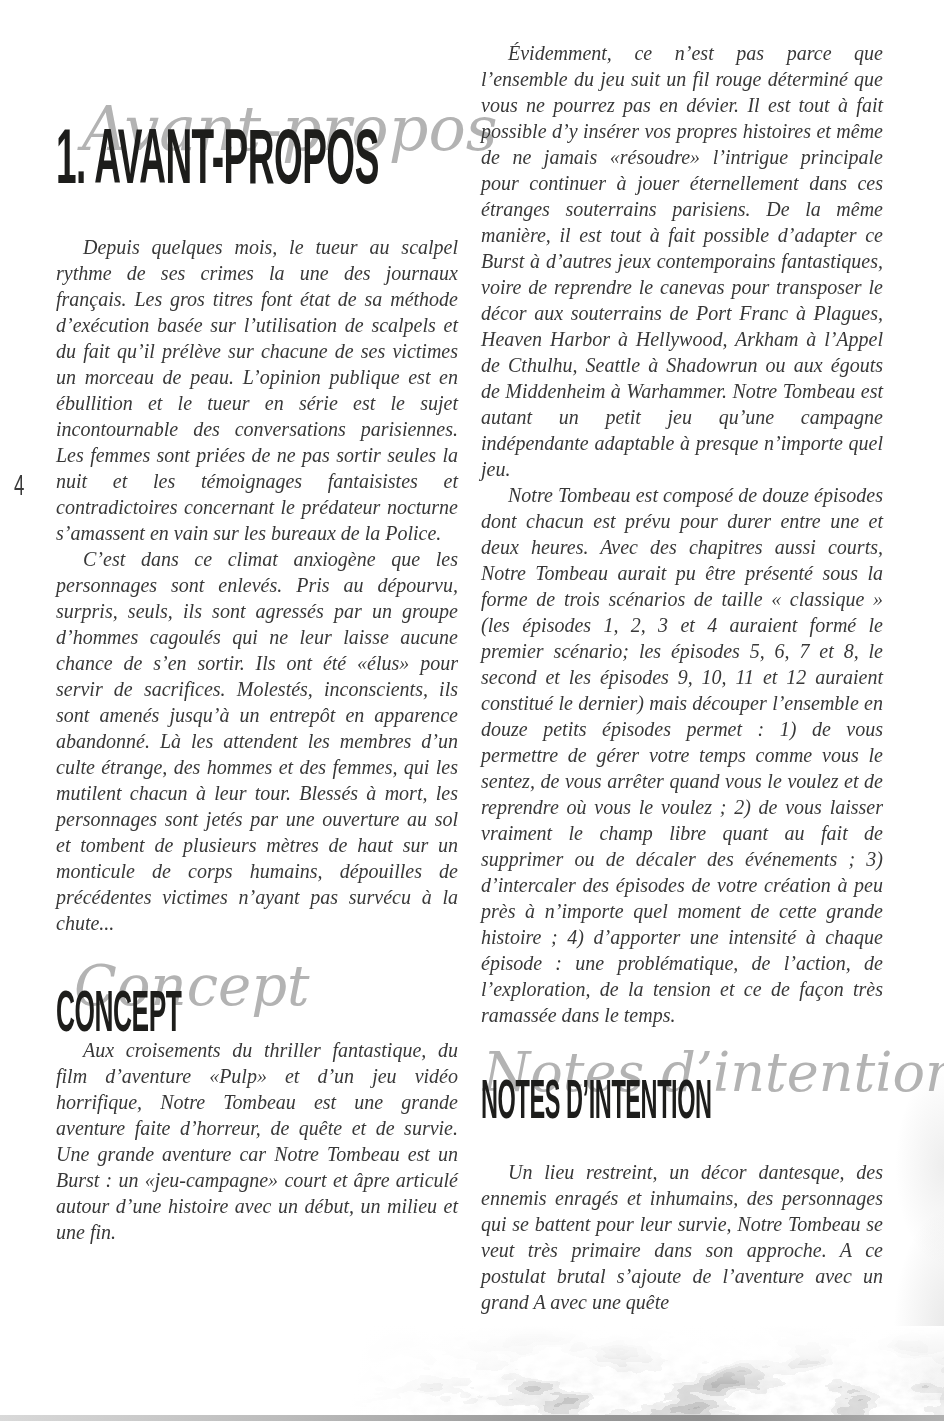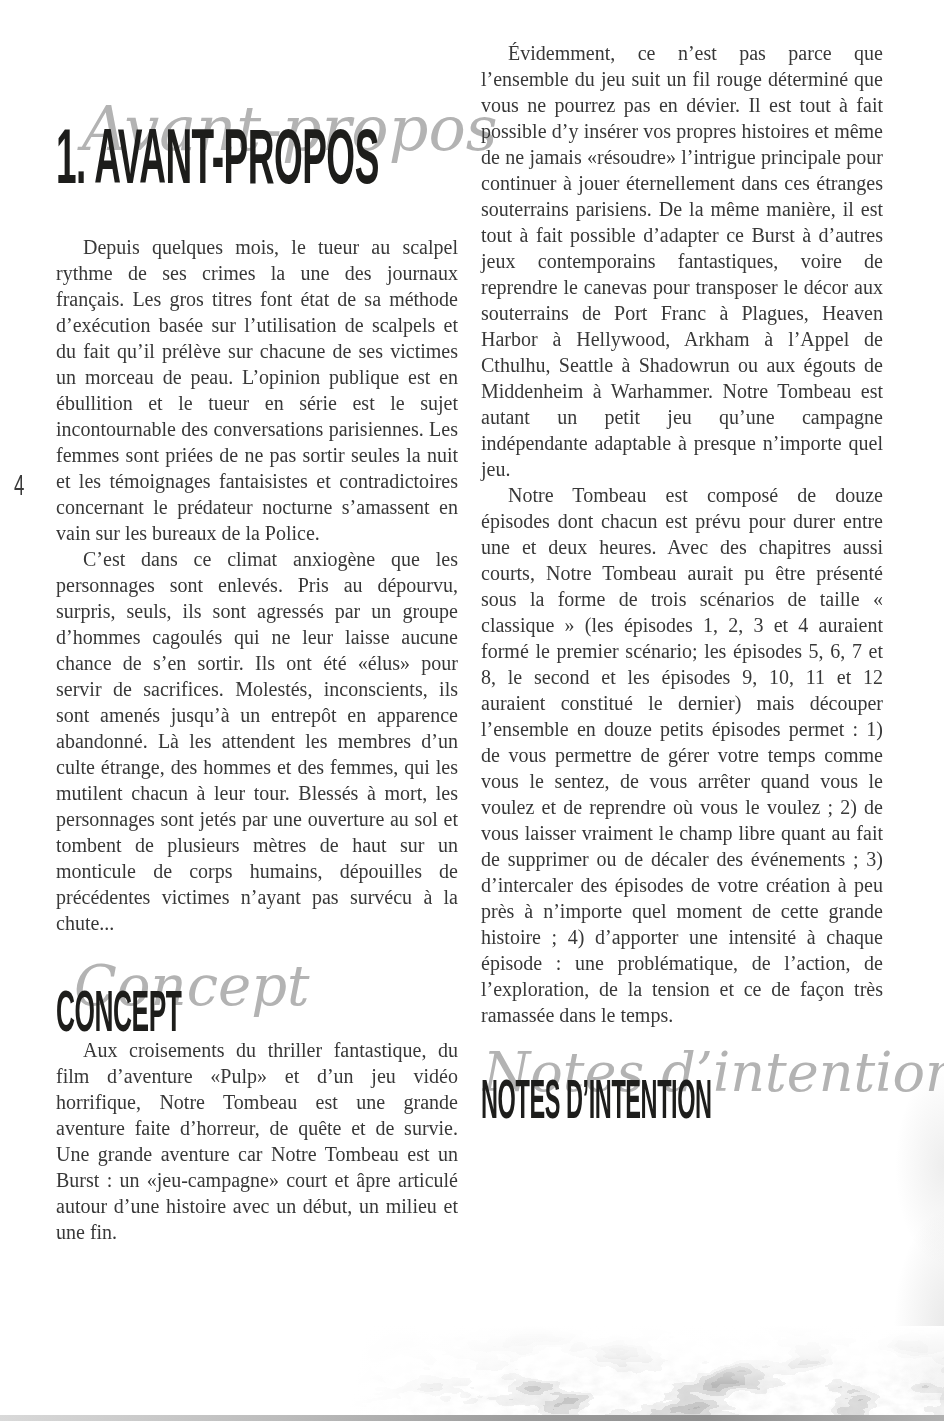--- a/index.html
+++ b/index.html
@@ -6,21 +6,21 @@
   .page{
     position:relative;width:944px;height:1421px;background:#ffffff;
     overflow:hidden;font-family:"Liberation Serif",serif;
   }
   
   .column{position:absolute;z-index:2;}
   .col-left{left:56px;top:98px;width:402px;}
   .col-right{left:481px;top:40px;width:402px;}
   p.body{
     margin:0;text-align:justify;font-size:20px;line-height:26px;
-    color:#383838;text-indent:27px;hyphens:auto;-webkit-hyphens:auto;
+    color:#383838;text-indent:27px;hyphens:auto;font-style:italic;-webkit-hyphens:auto;
   }
   
   .heading-block{position:relative;}
   .script-title{
     font-family:"DejaVu Serif",serif;font-style:italic;color:#b3b3b3;
     line-height:1;white-space:nowrap;
   }
   .display-title{
     font-family:"Liberation Sans",sans-serif;font-weight:700;color:#1d1d1b;
     line-height:.95;white-space:nowrap;letter-spacing:-1px;transform-origin:0 0;
@@ -108,15 +108,16 @@
   <div class="column col-right">
 
     <p class="body">Évidemment, ce n’est pas parce que l’ensemble du jeu suit un fil rouge déterminé que vous ne pourrez pas en dévier. Il est tout à fait possible d’y insérer vos propres histoires et même de ne jamais «résoudre» l’intrigue principale pour continuer à jouer éternellement dans ces étranges souterrains parisiens. De la même manière, il est tout à fait possible d’adapter ce Burst à d’autres jeux contemporains fantastiques, voire de reprendre le canevas pour transposer le décor aux souterrains de Port Franc à Plagues, Heaven Harbor à Hellywood, Arkham à l’Appel de Cthulhu, Seattle à Shadowrun ou aux égouts de Middenheim à Warhammer. Notre Tombeau est autant un petit jeu qu’une campagne indépendante adaptable à presque n’importe quel jeu.</p>
     <p class="body">Notre Tombeau est composé de douze épisodes dont chacun est prévu pour durer entre une et deux heures. Avec des chapitres aussi courts, Notre Tombeau aurait pu être présenté sous la forme de trois scénarios de taille « classique » (les épisodes 1, 2, 3 et 4 auraient formé le premier scénario; les épisodes 5, 6, 7 et 8, le second et les épisodes 9, 10, 11 et 12 auraient constitué le dernier) mais découper l’ensemble en douze petits épisodes permet : 1) de vous permettre de gérer votre temps comme vous le sentez, de vous arrêter quand vous le voulez et de reprendre où vous le voulez ; 2) de vous laisser vraiment le champ libre quant au fait de supprimer ou de décaler des événements ; 3) d’intercaler des épisodes de votre création à peu près à n’importe quel moment de cette grande histoire ; 4) d’apporter une intensité à chaque épisode : une problématique, de l’action, de l’exploration, de la tension et ce de façon très ramassée dans le temps.</p>
 
     <div class="heading-block hb-notes">
       <div class="script-title">Notes d’intention</div>
       <div class="display-title">NOTES D’INTENTION</div>
     </div>
 
+    <p class="body">Un lieu restreint, un décor dantesque, des ennemis enragés et inhumains, des personnages qui se battent pour leur survie, Notre Tombeau se veut très primaire dans son approche. A ce postulat brutal s’ajoute de l’aventure avec un grand A avec une quête</p>
   </div>
 
 </div>
 
 </body></html>

